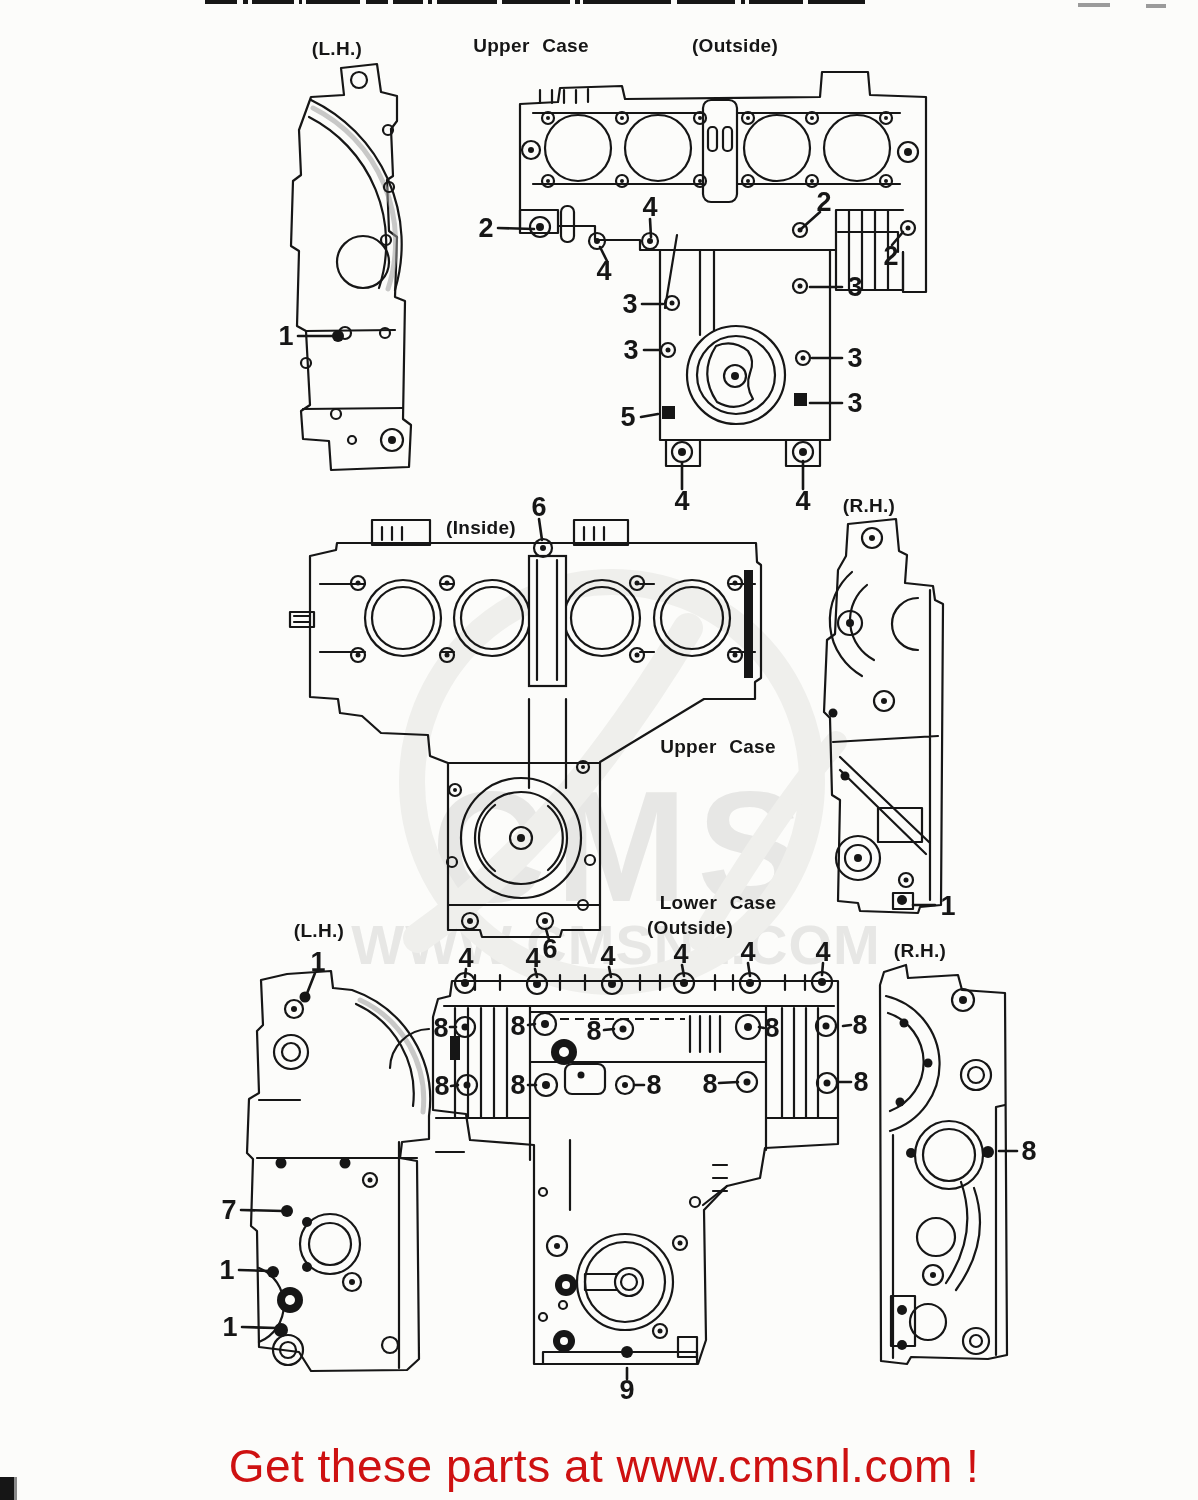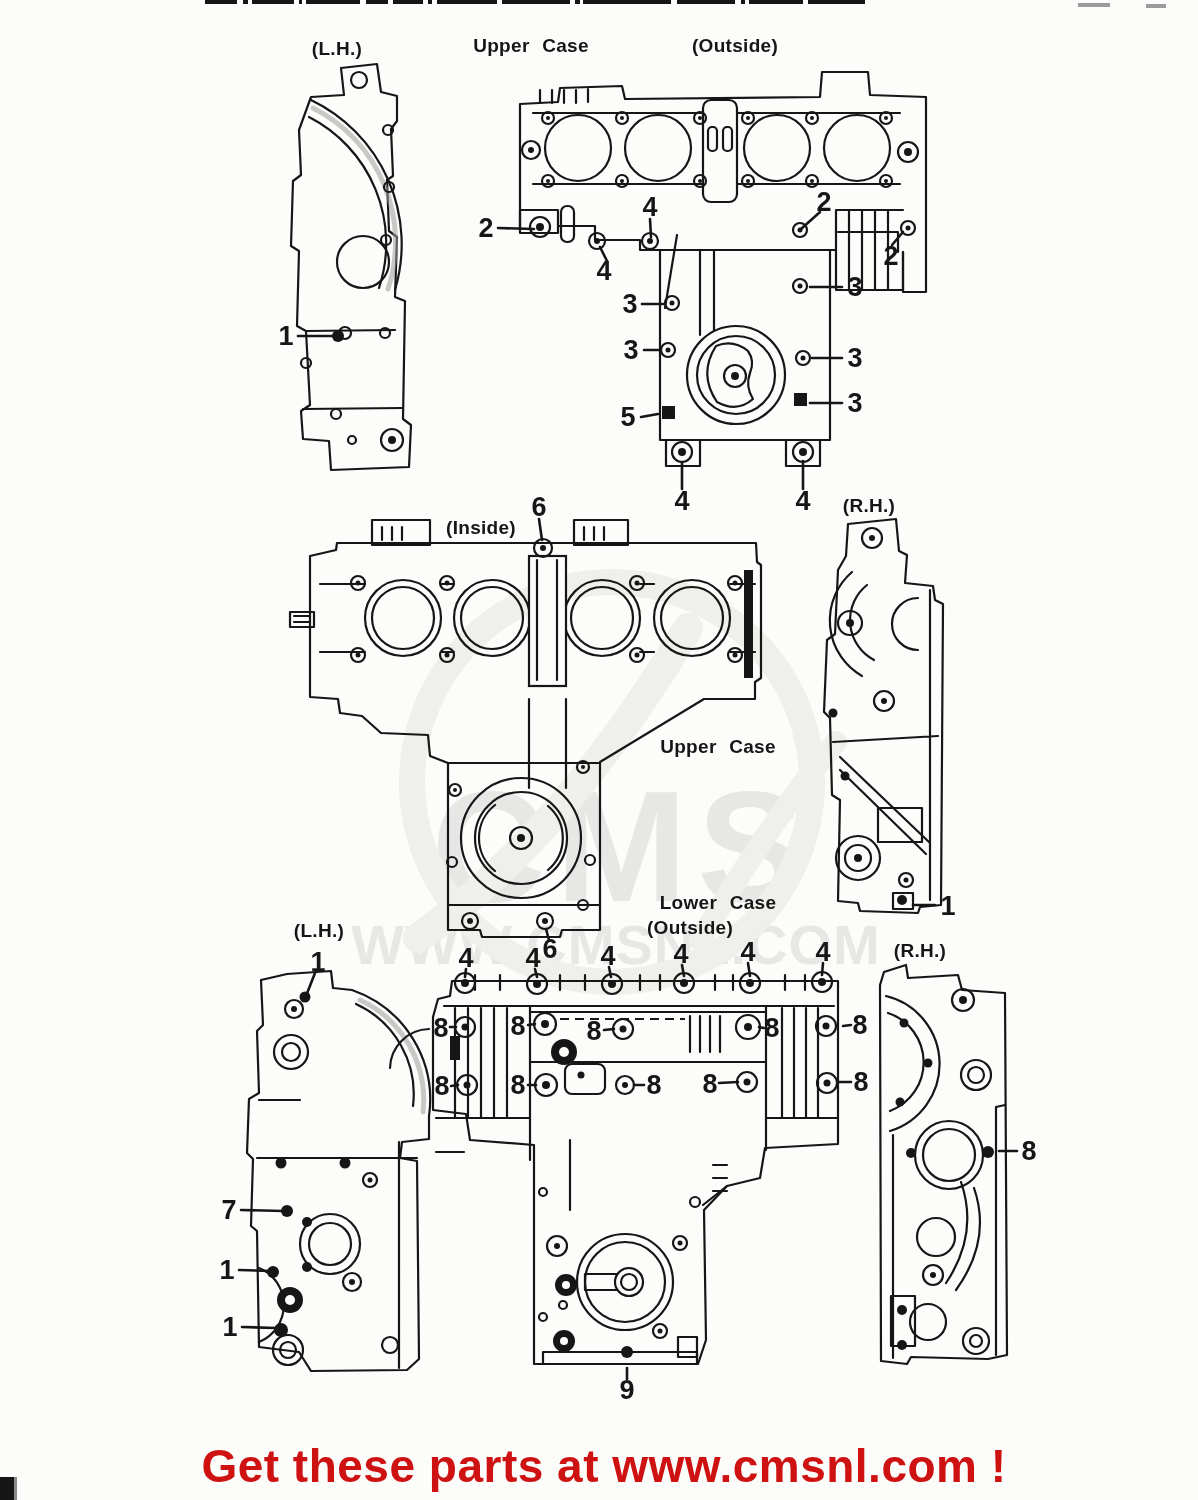--- a/index.html
+++ b/index.html
@@ -31,21 +31,21 @@
     font-size:19px; font-weight:bold; color:var(--ink,#161616);
     white-space:nowrap; word-spacing:7px; letter-spacing:.3px;
   }
   .callout{
     position:absolute; transform:translate(-50%,-50%);
     font-size:27px; font-weight:bold; color:var(--ink,#161616);
     line-height:1;
   }
   .footer-promo{
     position:absolute; left:604px; top:1466px; transform:translate(-50%,-50%);
-    font-size:46px; font-weight:700; letter-spacing:.5px;
+    font-size:46px; font-weight:400; letter-spacing:.5px;
     color:var(--footer-red,#ce1111); white-space:nowrap;
   }
   .corner-mark{
     position:absolute; left:0; top:1477px; width:14px; height:23px;
     background:var(--ink,#161616); border-right:3px solid #8a8a8a;
   }
   
   .ln{fill:none;stroke:var(--ink,#161616);stroke-width:2.2;stroke-linecap:round;stroke-linejoin:round;}
   .wf{fill:var(--paper,#fcfcfa);stroke:var(--ink,#161616);stroke-width:2.2;}
   .bk{fill:var(--ink,#161616);stroke:none;}

